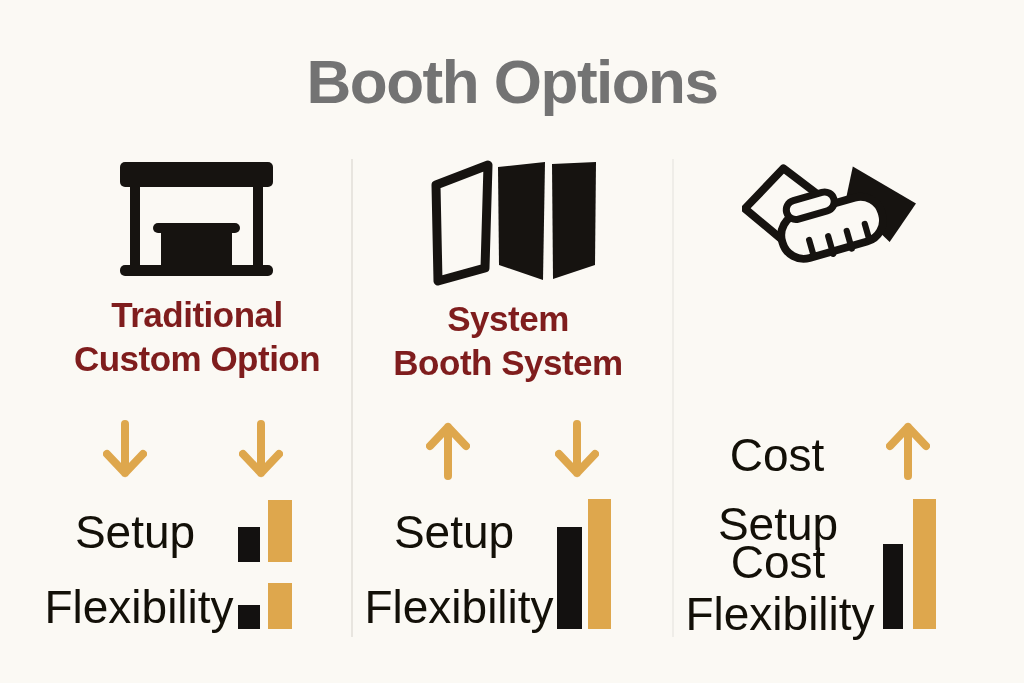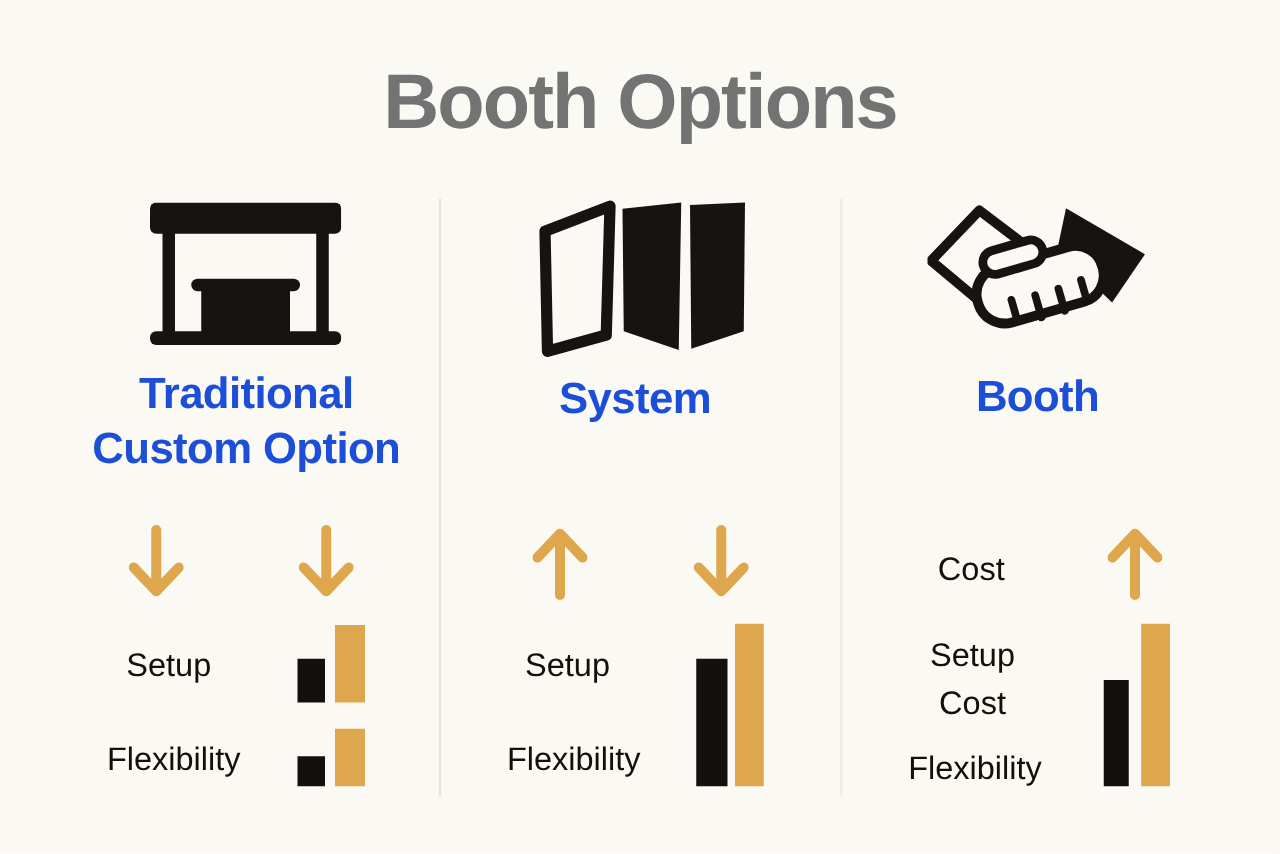--- a/index.html
+++ b/index.html
@@ -14,25 +14,25 @@
     text-align:center; font-size:62px; font-weight:700;
     letter-spacing:-1.5px; color:#737373;
   }
   .divider { position:absolute; top:159px; width:2px; height:478px; }
   .divider.d1 { left:351px; background:#E8E5DF; }
   .divider.d2 { left:672px; background:#EFEDE8; }
   .icon-svg { position:absolute; }
   .col-title {
     position:absolute; width:320px; text-align:center;
     font-size:35px; line-height:44px; font-weight:700;
-    letter-spacing:-0.5px; color:#1d4ed8;
+    letter-spacing:-0.5px; color:#7f1d1d;
   }
   .metric-label {
     position:absolute; width:220px; text-align:center;
-    font-size:26px; line-height:38px; font-weight:400; color:#131008;
+    font-size:46px; line-height:38px; font-weight:400; color:#131008;
   }
   .arrow { position:absolute; width:44px; height:60px; }
   .arrow svg { display:block; }
   .arrow[data-dir="up"] svg { transform:rotate(180deg); }
   .bar { position:absolute; }
   .bar.black { background:#131110; }
   .bar.gold  { background:#DEA74D; }
 </style>
 </head>
 <body>
@@ -80,20 +80,21 @@
   <div class="bar gold" style="left: 268px; width: 24px; bottom: 54px; height: 46px;"></div>
 
   <svg class="icon-svg" style="left:428px;top:158px" width="172" height="132" viewBox="0 0 172 132">
     <polygon points="8,27 60,7 57,110 10,123" fill="none" stroke="#161310" stroke-width="9" stroke-linejoin="round"></polygon>
     <polygon points="70,9 117,4 115,122 71,107" fill="#161310"></polygon>
     <polygon points="124,6 168,4 167,107 125,121" fill="#161310"></polygon>
   </svg>
 
   <div class="col-title" style="left:348px;top:297px">
     <div>System</div>
+    <div>Booth System</div>
   </div>
 
   <div class="arrow" style="left:426px;top:420px" data-dir="up">
     <svg width="44" height="60" viewBox="0 0 44 60">
       <path d="M22 4 V53 M4 34 L22 53 L40 34" fill="none" stroke="#DEA74D" stroke-width="8" stroke-linecap="round" stroke-linejoin="round"></path>
     </svg>
   </div>
   <div class="arrow" style="left:555px;top:420px" data-dir="down">
     <svg width="44" height="60" viewBox="0 0 44 60">
       <path d="M22 4 V53 M4 34 L22 53 L40 34" fill="none" stroke="#DEA74D" stroke-width="8" stroke-linecap="round" stroke-linejoin="round"></path>
@@ -118,21 +119,20 @@
       <g stroke="#161310" stroke-width="7" stroke-linecap="round">
         <line x1="74" y1="108" x2="74" y2="88"></line>
         <line x1="96" y1="111" x2="96" y2="90"></line>
         <line x1="118" y1="111" x2="118" y2="90"></line>
         <line x1="140" y1="107" x2="140" y2="88"></line>
       </g>
     </g>
   </svg>
 
   <div class="col-title" style="left:670px;top:296px">
-    <div>Booth</div>
   </div>
 
   <div class="metric-label" style="left:667px;top:436px">Cost</div>
   <div class="arrow" style="left:886px;top:420px" data-dir="up">
     <svg width="44" height="60" viewBox="0 0 44 60">
       <path d="M22 4 V53 M4 34 L22 53 L40 34" fill="none" stroke="#DEA74D" stroke-width="8" stroke-linecap="round" stroke-linejoin="round"></path>
     </svg>
   </div>
 
   <div class="metric-label" style="left:668px;top:505px">

